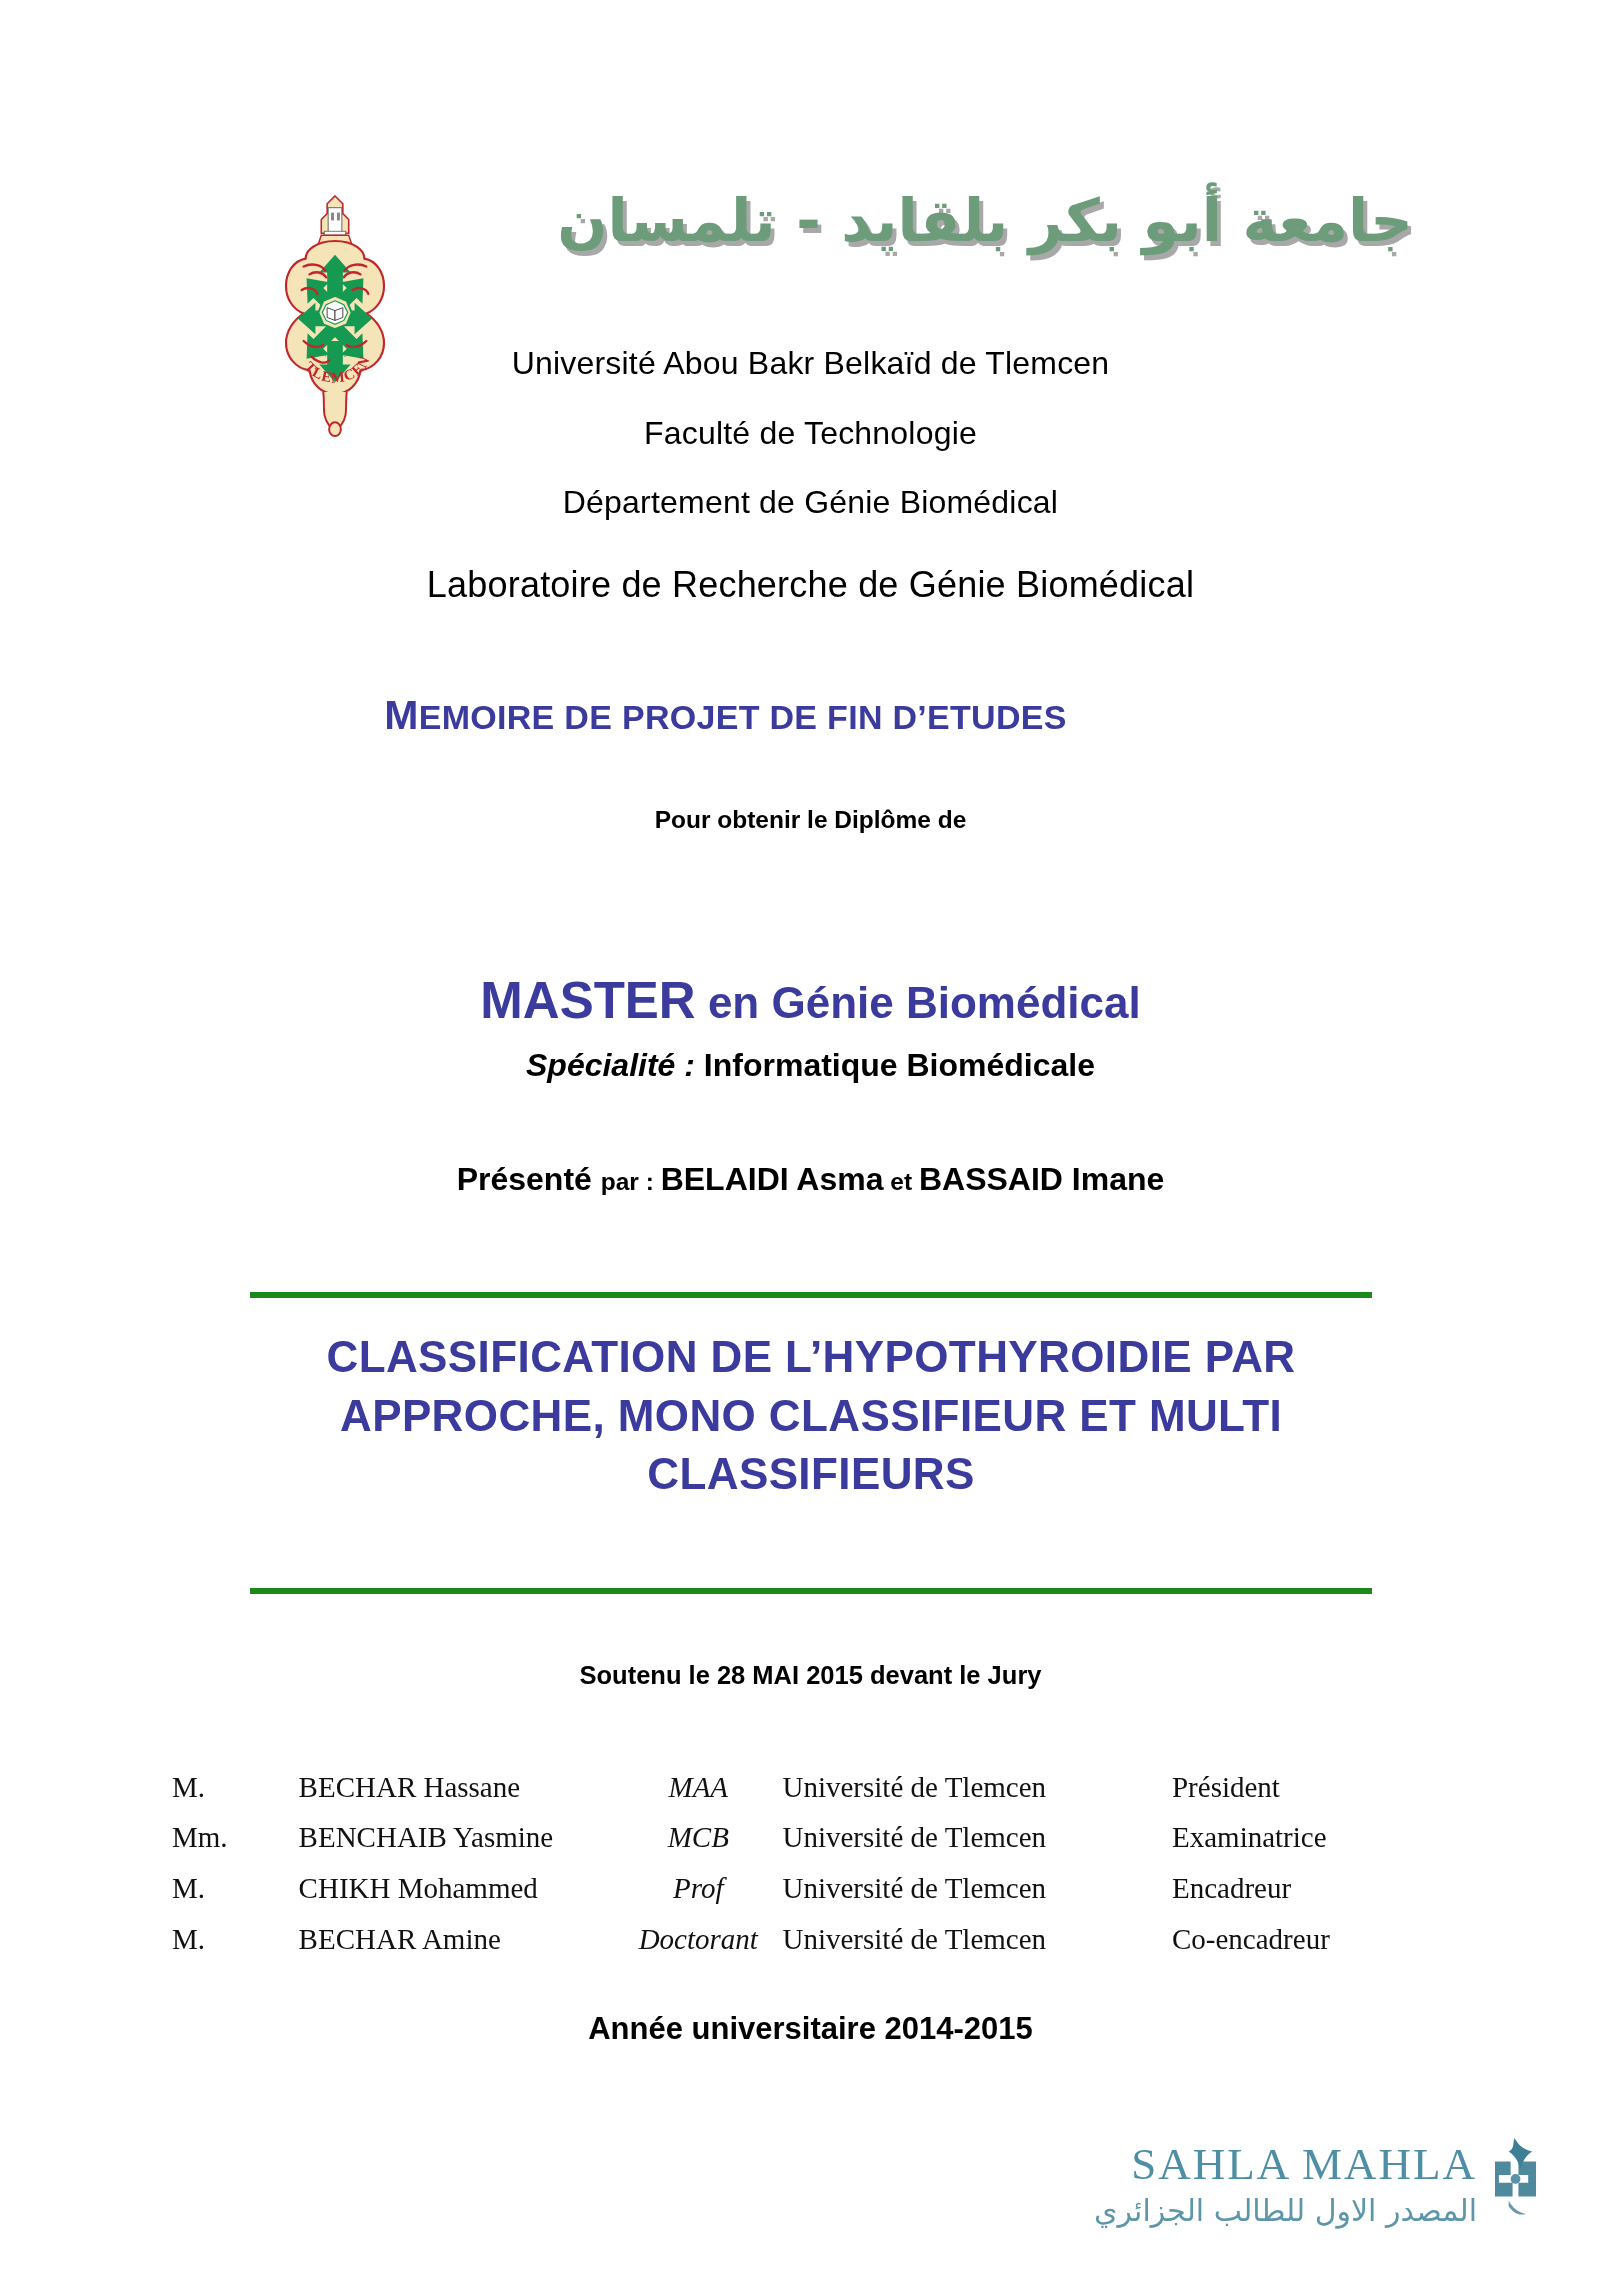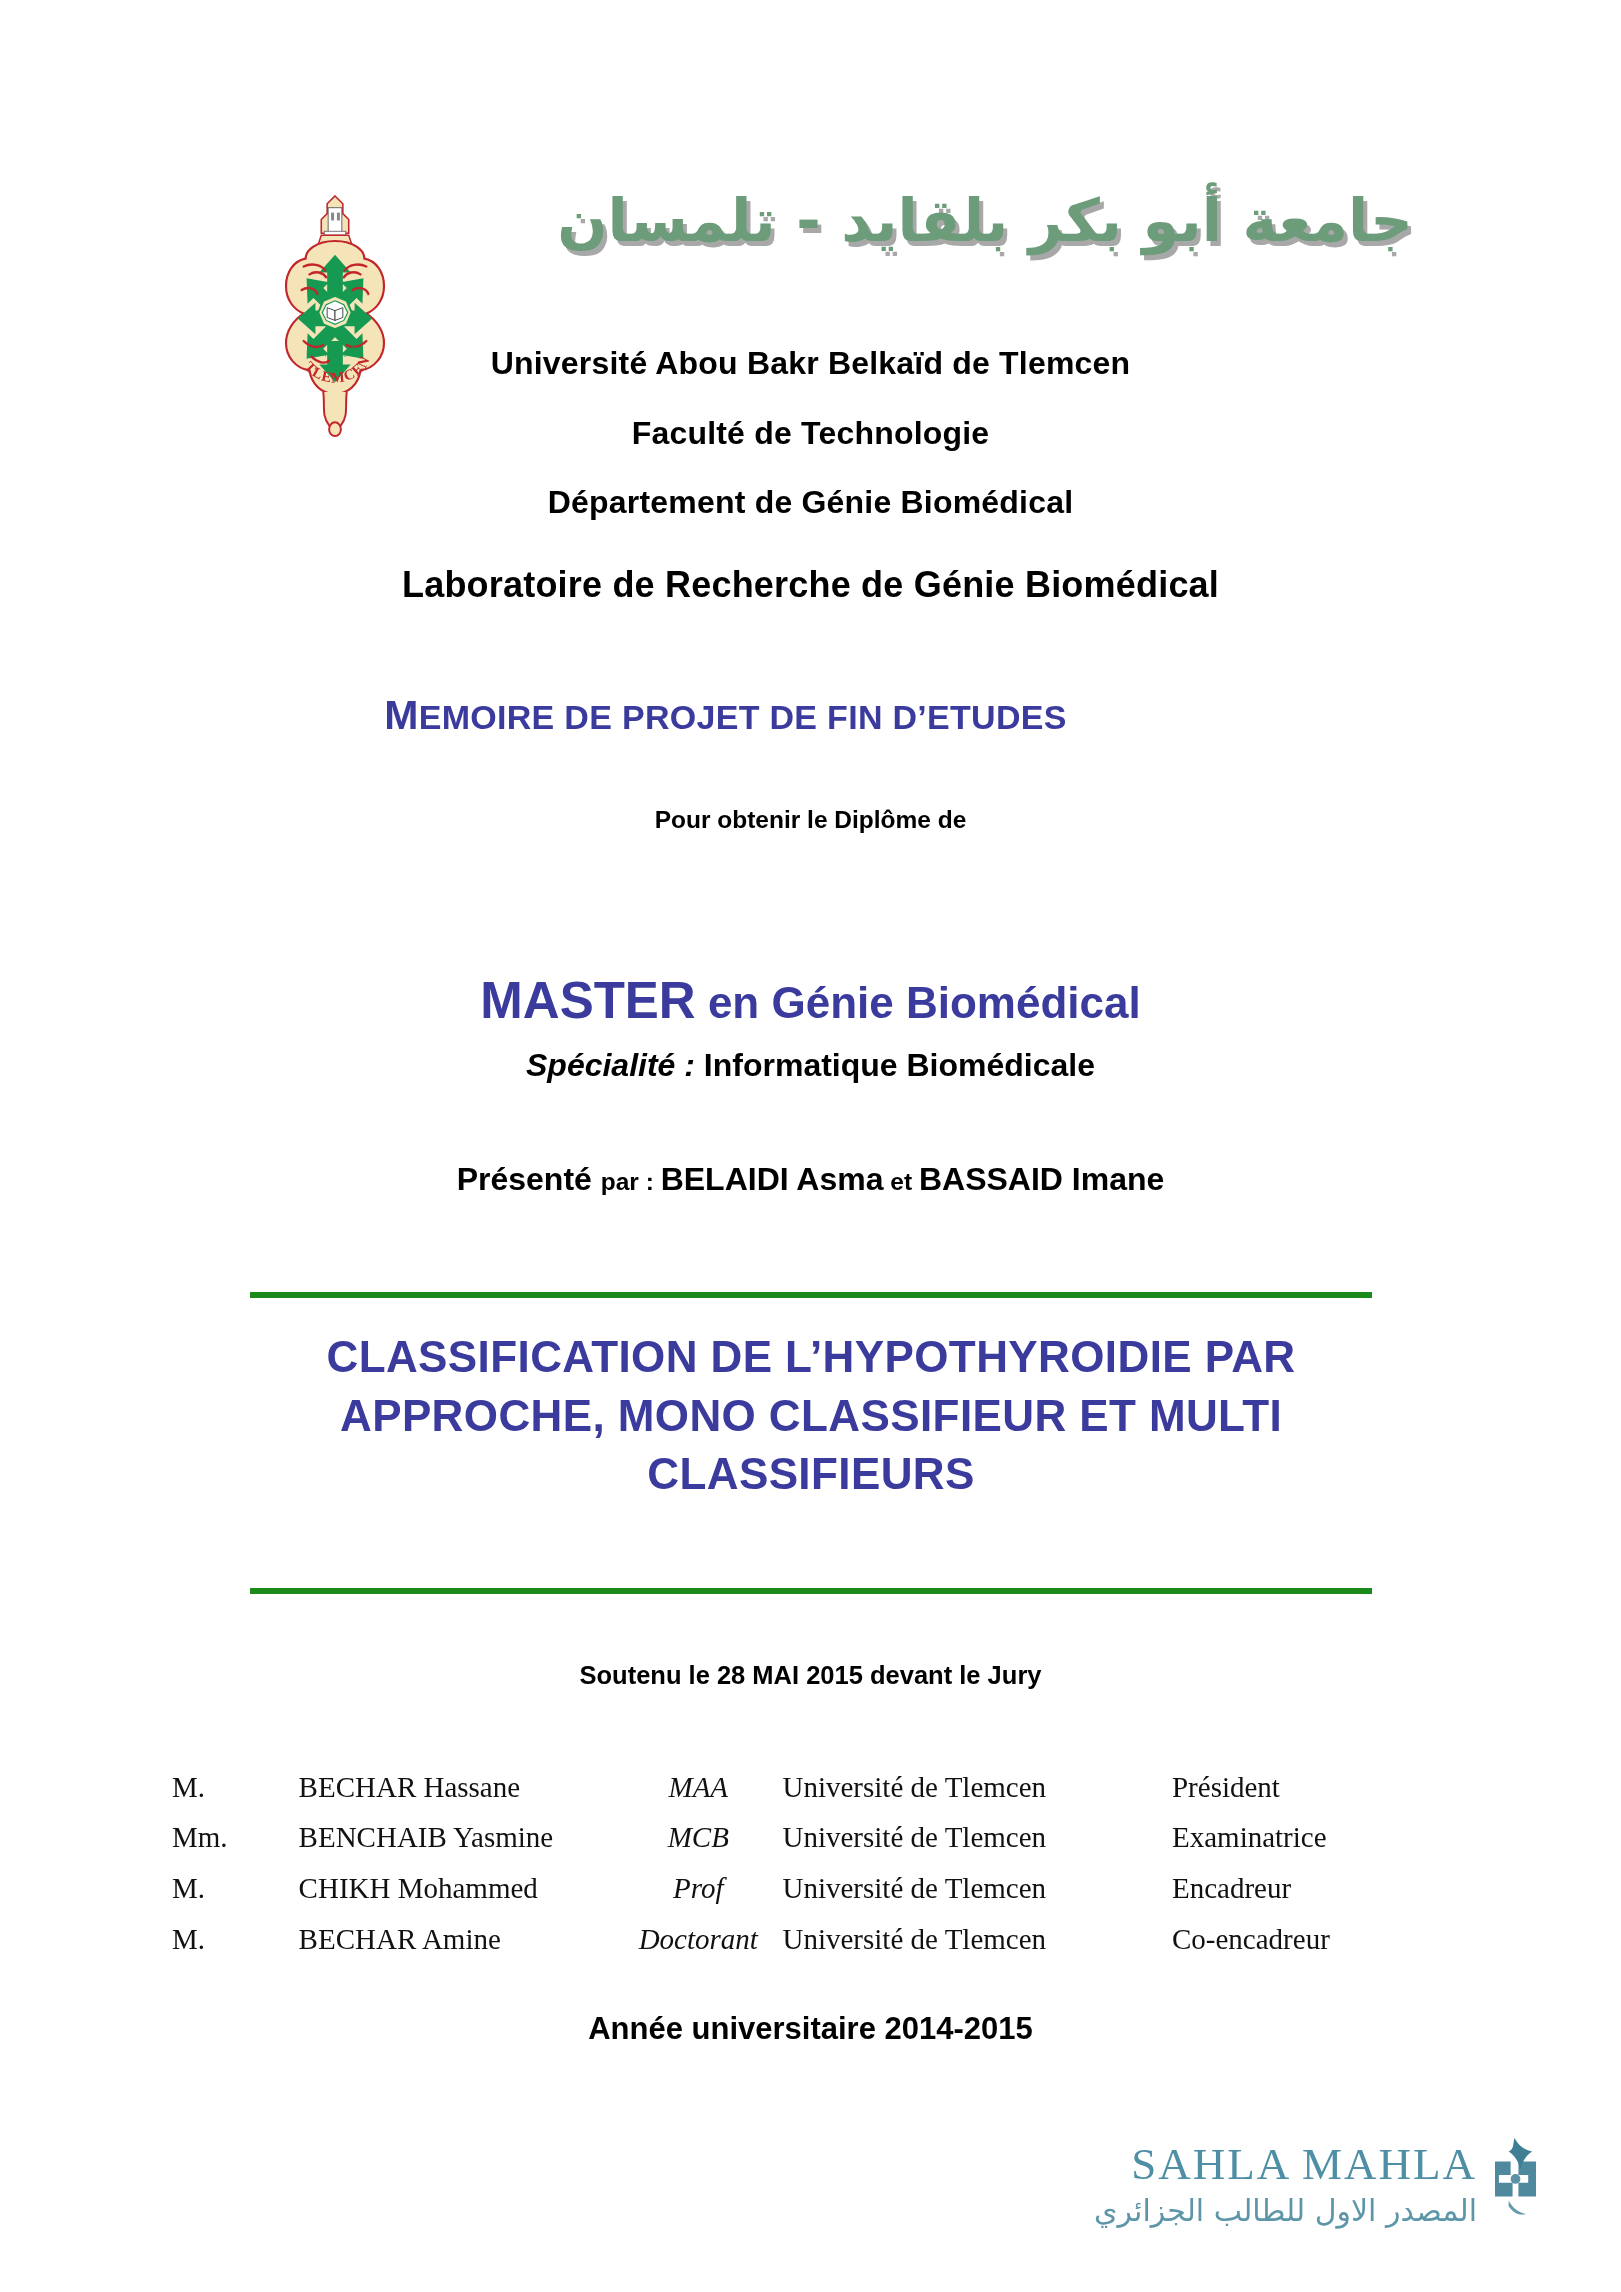--- a/index.html
+++ b/index.html
@@ -46,21 +46,21 @@
     letter-spacing: 1px;
     white-space: nowrap;
   }
 
   .fr-head {
     position: absolute;
     left: 0;
     top: 0;
     width: 1621px;
     text-align: center;
-    font-weight: bold;
+    font-weight: normal;
     color: #000000;
     font-size: 32px;
     letter-spacing: 0.2px;
   }
   .fr-head.l1 { top: 345px; }
   .fr-head.l2 { top: 415px; }
   .fr-head.l3 { top: 484px; }
   .fr-head.l4 { top: 564px; font-size: 36px; }
 
   

